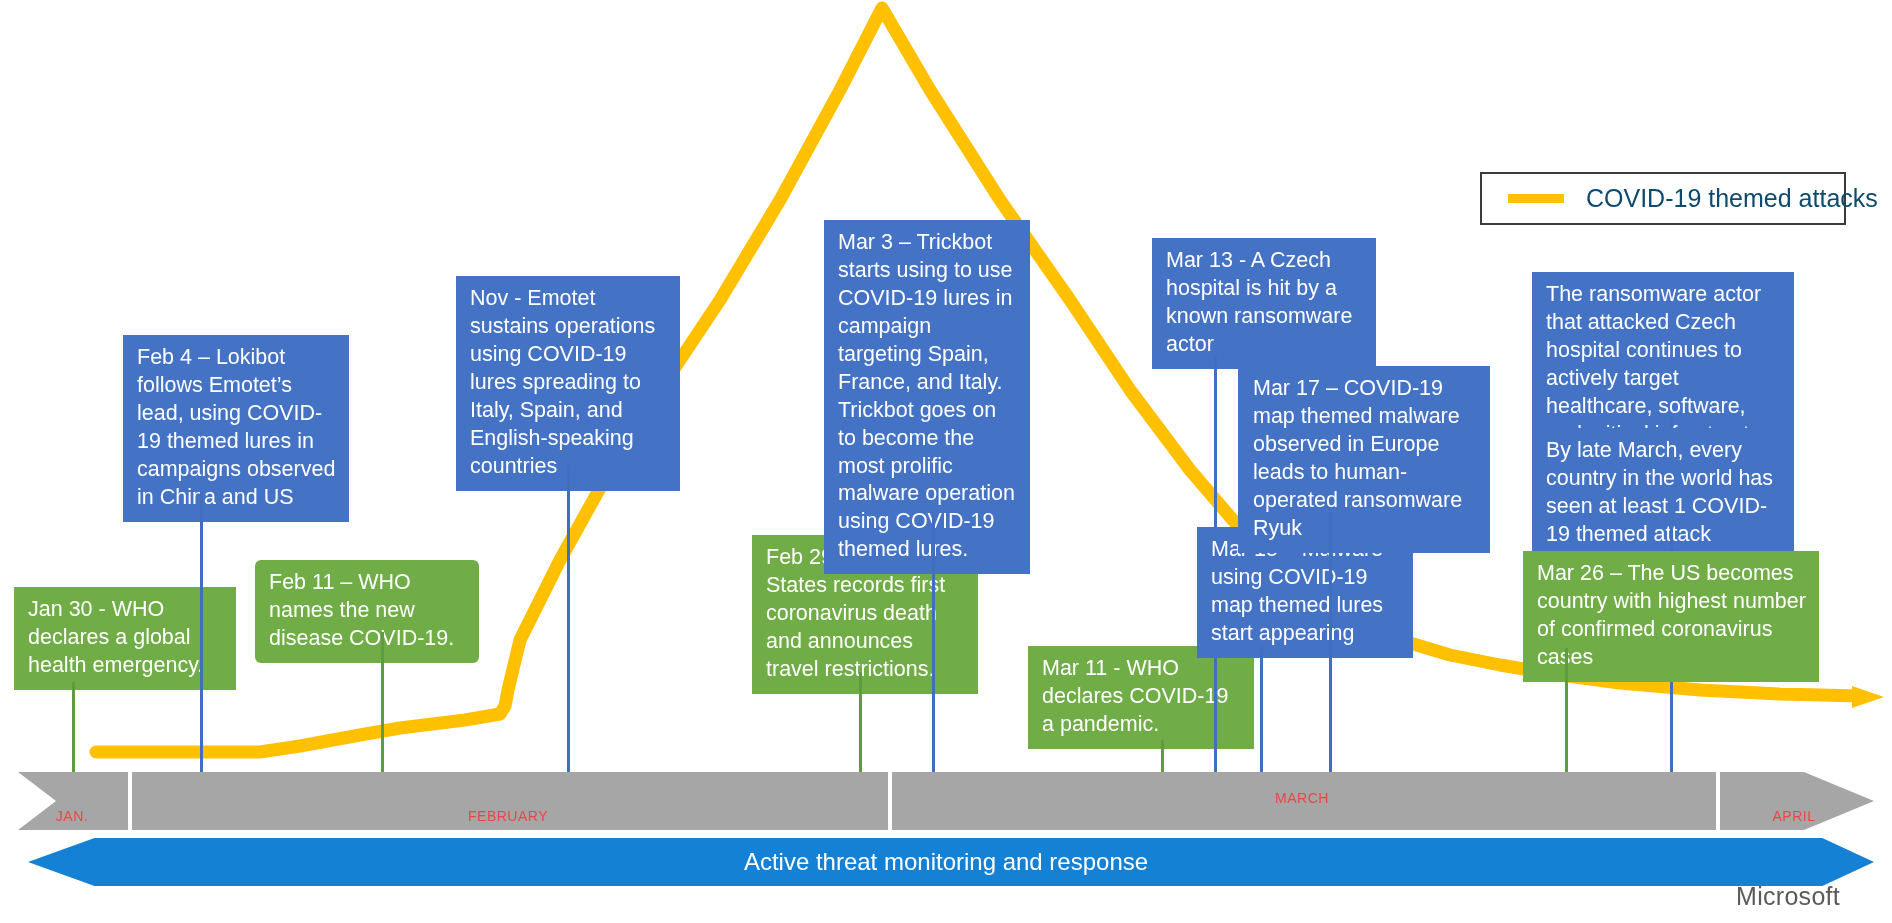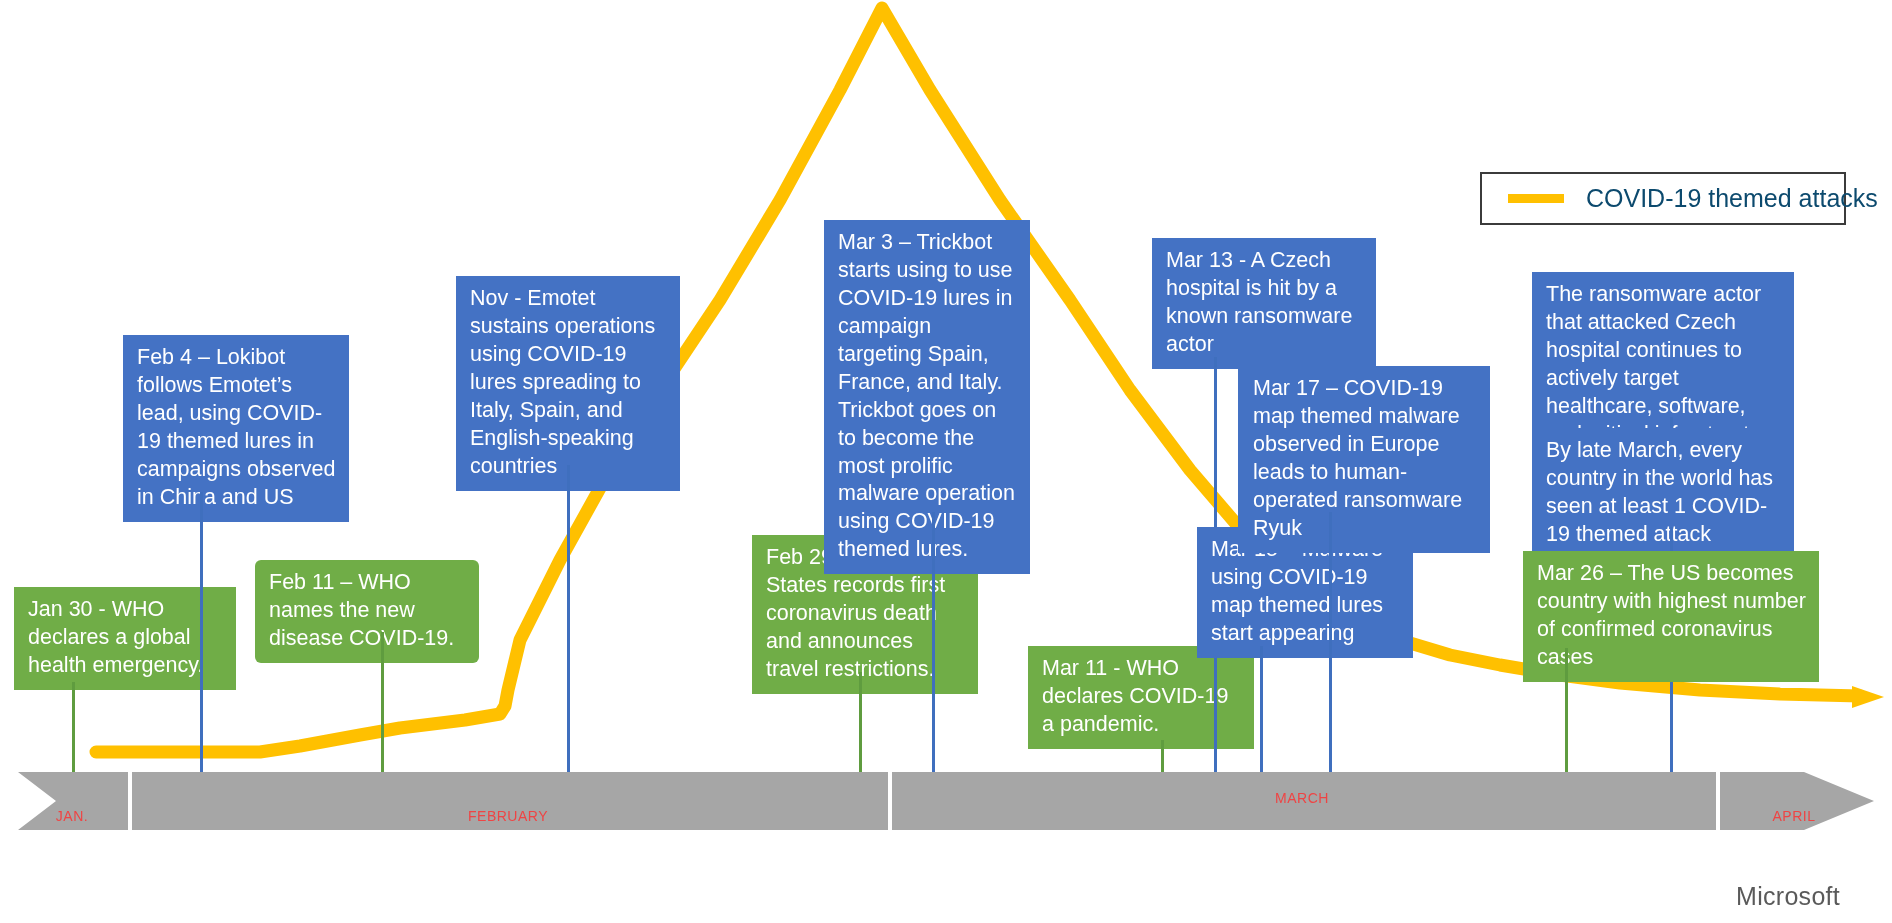--- a/index.html
+++ b/index.html
@@ -113,16 +113,22 @@
       <div class="seg" style="left: 872px; width: 824px; align-items: center;">
         <span>MARCH</span>
       </div>
       <div style="position: absolute; top: 0px; height: 58px; width: 4px; background: rgb(255, 255, 255); left: 870px;"></div>
       <div class="seg" style="left: 1700px; width: 152px;">
         <span>APRIL</span>
       </div>
       <div style="position: absolute; top: 0px; height: 58px; width: 4px; background: rgb(255, 255, 255); left: 1698px;"></div>
     </div>
 
+  <div id="banner" style="left:18px;top:838px;width:1856px;height:48px;">
+    <svg width="1856" height="48" viewBox="0 0 1856 48" style="position:absolute;left:0;top:0;">
+      <path d="M82,0 L1800,0 L1800,-2 L1856,24 L1800,50 L1800,48 L82,48 L82,50 L10,24 L82,-2 Z" fill="#1581D4"></path>
+    </svg>
+    <span>Active threat monitoring and response</span>
+  </div>
 
   <div id="ms" style="left:1736px;top:882px;">Microsoft</div>
 
 </div>
 
 </body></html>

